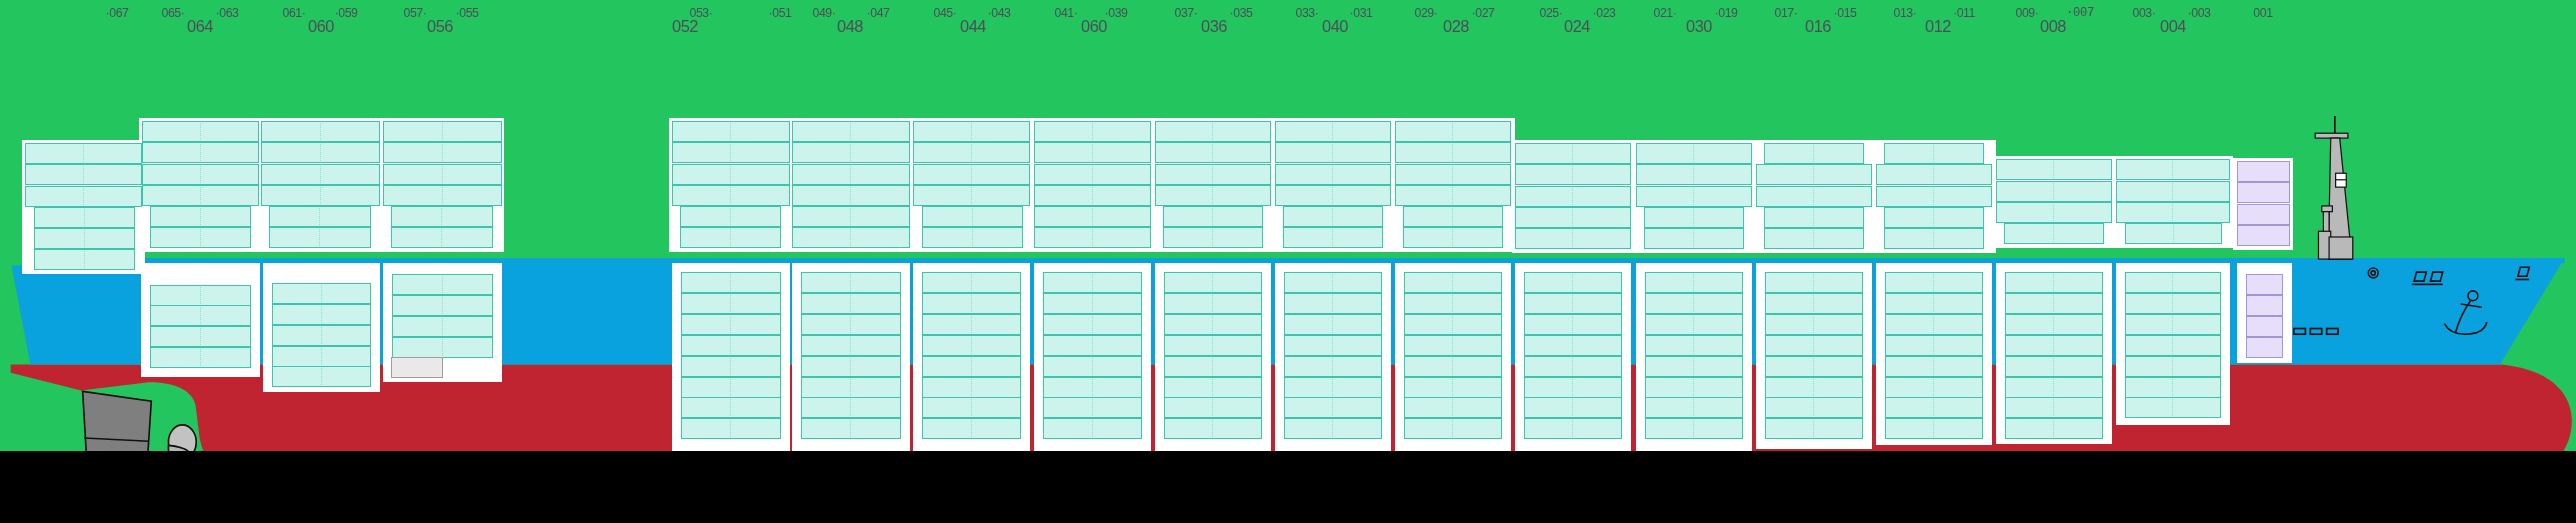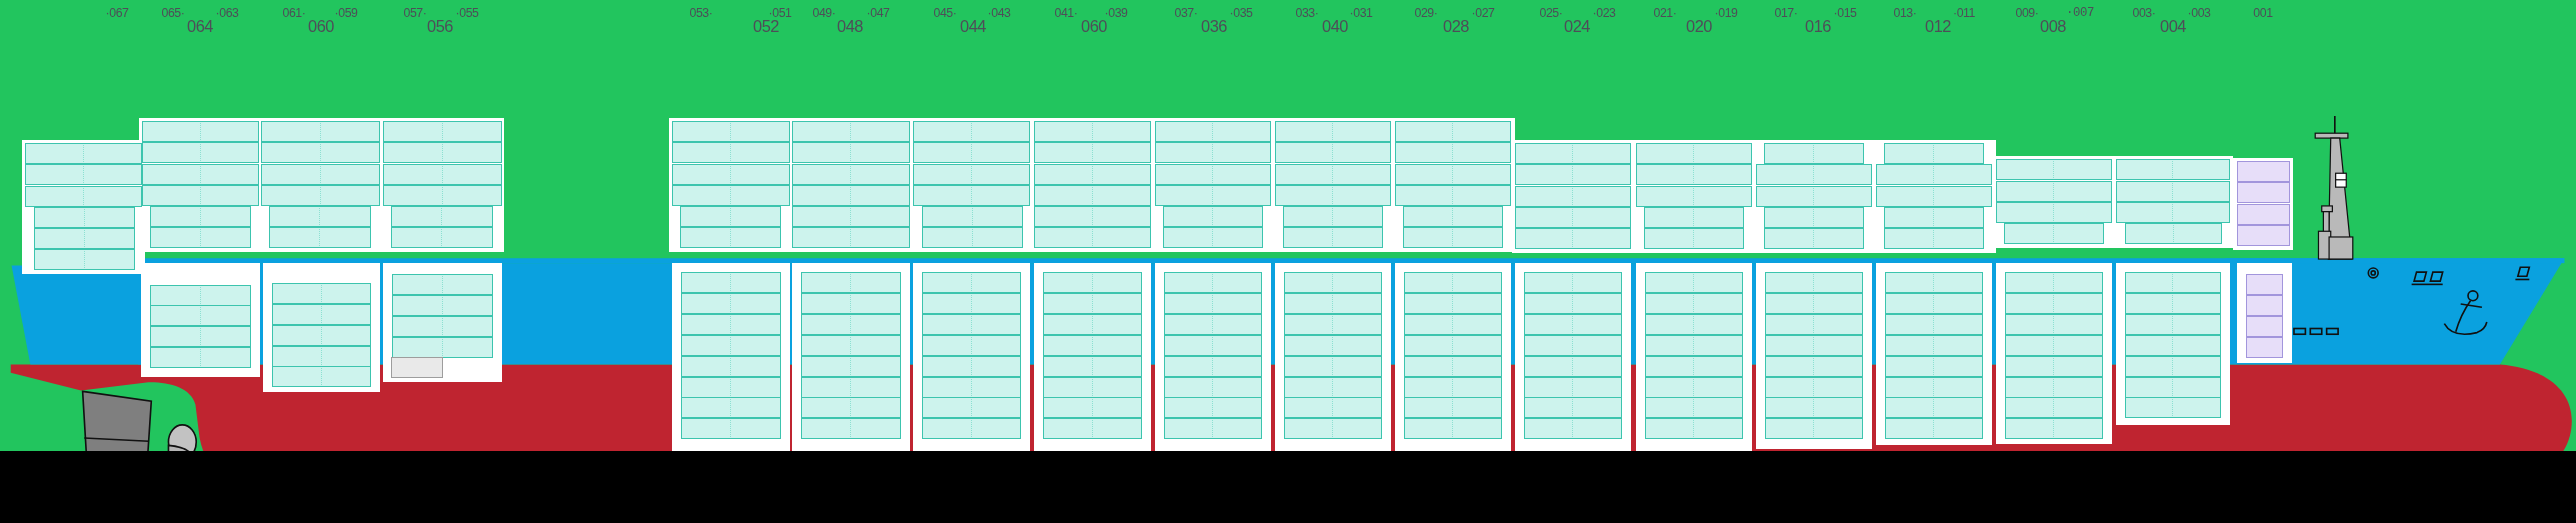--- a/index.html
+++ b/index.html
@@ -115,29 +115,29 @@
     <div class="lbl odd" style="left: 1905px;">013·</div>
     <div class="lbl odd" style="left: 1964px;">·011</div>
     <div class="lbl odd" style="left: 2027px;">009·</div>
     <div class="lbl odd" style="left: 2080px; font-family: Liberation Mono, monospace;">·007</div>
     <div class="lbl odd" style="left: 2144px;">003·</div>
     <div class="lbl odd" style="left: 2199px;">·003</div>
     <div class="lbl odd" style="left: 2263px;">001</div>
     <div class="lbl even" style="left: 200px;">064</div>
     <div class="lbl even" style="left: 321px;">060</div>
     <div class="lbl even" style="left: 440px;">056</div>
-    <div class="lbl even" style="left: 766px;">052</div>
+    <div class="lbl even" style="left: 685px;">052</div>
     <div class="lbl even" style="left: 850px;">048</div>
     <div class="lbl even" style="left: 973px;">044</div>
     <div class="lbl even" style="left: 1094px;">060</div>
     <div class="lbl even" style="left: 1214px;">036</div>
     <div class="lbl even" style="left: 1335px;">040</div>
     <div class="lbl even" style="left: 1456px;">028</div>
     <div class="lbl even" style="left: 1577px;">024</div>
-    <div class="lbl even" style="left: 1699px;">020</div>
+    <div class="lbl even" style="left: 1699px;">030</div>
     <div class="lbl even" style="left: 1818px;">016</div>
     <div class="lbl even" style="left: 1938px;">012</div>
     <div class="lbl even" style="left: 2053px;">008</div>
     <div class="lbl even" style="left: 2173px;">004</div>
     <div class="stackpad" style="left: 22px; top: 140px; width: 123px; height: 134px;"></div>
     <div class="row c" style="left: 25px; top: 143px; width: 117px; height: 21px;"></div>
     <div class="row c" style="left: 25px; top: 164px; width: 117px; height: 21px;"></div>
     <div class="row c" style="left: 25px; top: 186px; width: 117px; height: 21px;"></div>
     <div class="row c" style="left: 34px; top: 207px; width: 101px; height: 21px;"></div>
     <div class="row c" style="left: 34px; top: 228px; width: 101px; height: 21px;"></div>

